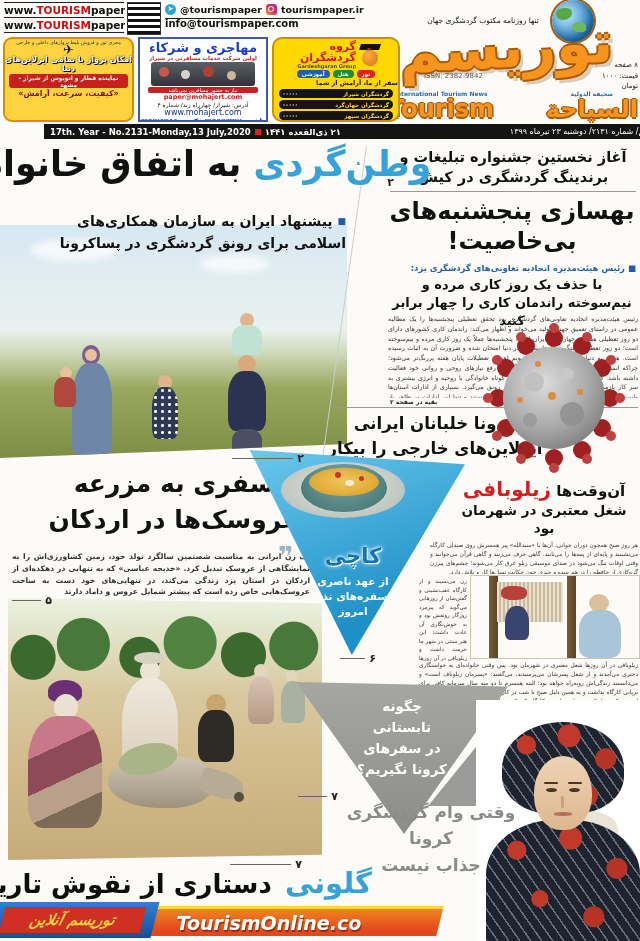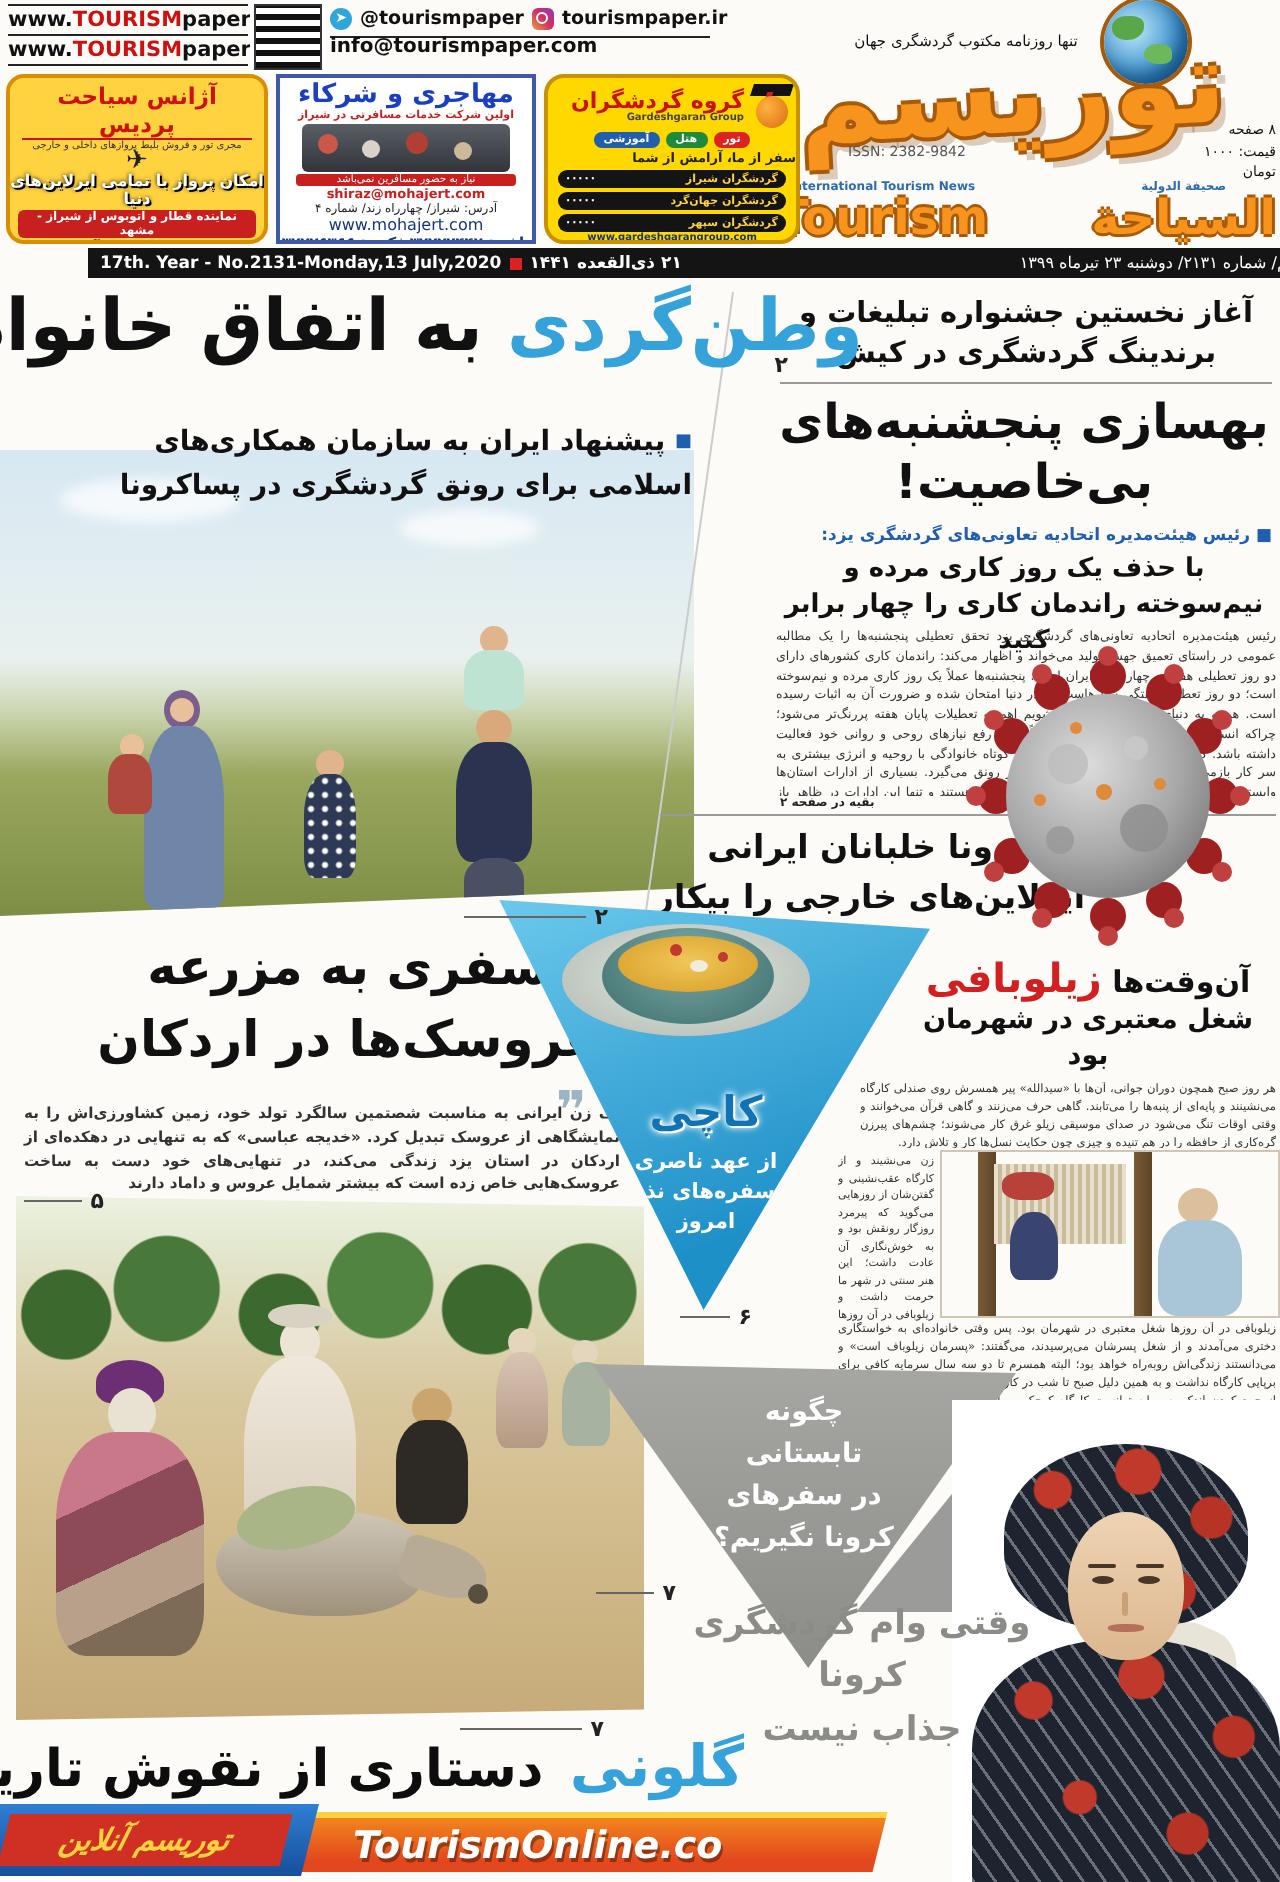--- a/index.html
+++ b/index.html
@@ -55,21 +55,21 @@
   .ad-moh .t{color:#1a3fbf;font-size:13px;font-weight:bold;line-height:1.1;margin-top:2px;}
   .ad-moh .st{color:#c81f1f;font-size:5.5px;font-weight:bold;}
   .moh-photo{margin:1px auto;width:104px;height:24px;background:linear-gradient(#5a5f66,#31343a);border-radius:3px;position:relative;}
   .moh-photo i{position:absolute;border-radius:50%;}
   .ad-moh .note{background:#c81f1f;color:#fff;font-size:5.2px;margin:0 8px;border-radius:2px;}
   .ad-moh .em{color:#c81f1f;font-size:6.5px;font-weight:bold;}
   .ad-moh .addr{font-size:6px;color:#222;}
   .ad-moh .web{font-size:8px;font-weight:normal;color:#16357e;}
   .ad-moh .tels{display:flex;justify-content:space-around;font-size:7.5px;font-weight:bold;color:#16357e;direction:rtl;}
   .ad-gard{left:272px;top:37px;width:128px;height:85px;background:#ffd800;border:2px solid #c79100;border-radius:10px;}
-  .gard-head{display:flex;direction:rtl;align-items:center;gap:3px;padding:2px 1px 0;text-align:right;}
+  .gard-head{display:flex;direction:rtl;align-items:center;gap:3px;padding:2px 17px 0;text-align:right;}
   .mascot{width:22px;height:24px;position:relative;flex:0 0 auto;}
   .mascot .body{position:absolute;left:3px;top:7px;width:16px;height:16px;border-radius:50%;background:radial-gradient(circle at 35% 35%,#ffb23e,#d86c12);}
   .mascot .cap{position:absolute;left:1px;top:1px;width:20px;height:6px;background:#111;transform:skewX(-18deg);}
   .mascot .cap:after{content:"";position:absolute;left:8px;top:4px;width:3px;height:7px;background:#c81f1f;}
   .gard-t{color:#cc1111;font-size:11px;font-weight:bold;line-height:1;}
   .gard-en{font-size:5px;color:#444;font-weight:bold;}
   .tags{display:flex;direction:rtl;gap:3px;justify-content:center;margin-top:1px;}
   .tag{font-size:5.5px;color:#fff;font-weight:bold;border-radius:5px;padding:0 5px;line-height:8px;}
   .tag1{background:#d22;}.tag2{background:#1d8a3c;}.tag3{background:#1f5fae;}
   .gard-slogan{text-align:right;font-size:6.5px;font-weight:bold;color:#222;margin-top:1px;}
@@ -235,40 +235,39 @@
       <div class="logo-sub">صحيفة الدولية</div>
       <div class="logo-big rtl">السياحة</div>
     </div>
     <div>
       <div class="logo-sub">International Tourism News</div>
       <div class="logo-big">Tourism</div>
     </div>
   </div>
 
   <div class="abs ad ad-pardis rtl">
-    <div class="t">آژانس سیاحت پردیس</div>
     <div class="tiny">مجری تور و فروش بلیط پروازهای داخلی و خارجی</div>
     <div class="plane">✈</div>
     <div class="main">امکان پرواز با تمامی ایرلاین‌های دنیا</div>
     <div class="strip">نماینده قطار و اتوبوس از شیراز - مشهد</div>
     <div class="qual">«کیفیت، سرعت، آرامش»</div>
 
   </div>
 
   <div class="abs ad ad-moh rtl">
     <div class="t">مهاجری و شرکاء</div>
     <div class="st">اولین شرکت خدمات مسافرتی در شیراز</div>
     <div class="moh-photo">
       <i style="left:8px;top:5px;width:10px;height:10px;background:#c9584a;"></i>
       <i style="left:30px;top:8px;width:9px;height:9px;background:#d8d2c8;"></i>
       <i style="left:52px;top:4px;width:11px;height:11px;background:#b14034;"></i>
       <i style="left:76px;top:9px;width:9px;height:9px;background:#cdb89a;"></i>
     </div>
     <div class="note">نیاز به حضور مسافرین نمی‌باشد</div>
-    <div class="em">shiraz@mohajert.com</div>
+    <div class="em">paper@mohajert.com</div>
     <div class="addr">آدرس: شیراز/ چهارراه زند/ شماره ۴</div>
     <div class="web">www.mohajert.com</div>
     <div class="tels">
       <span>تلفن: ۳۲۲۲۷۴۴۷</span>
       <span>فکس: ۳۲۲۲۶۳۶۶</span>
     </div>
   </div>
 
   <div class="abs ad ad-gard">
     <div class="gard-head">

